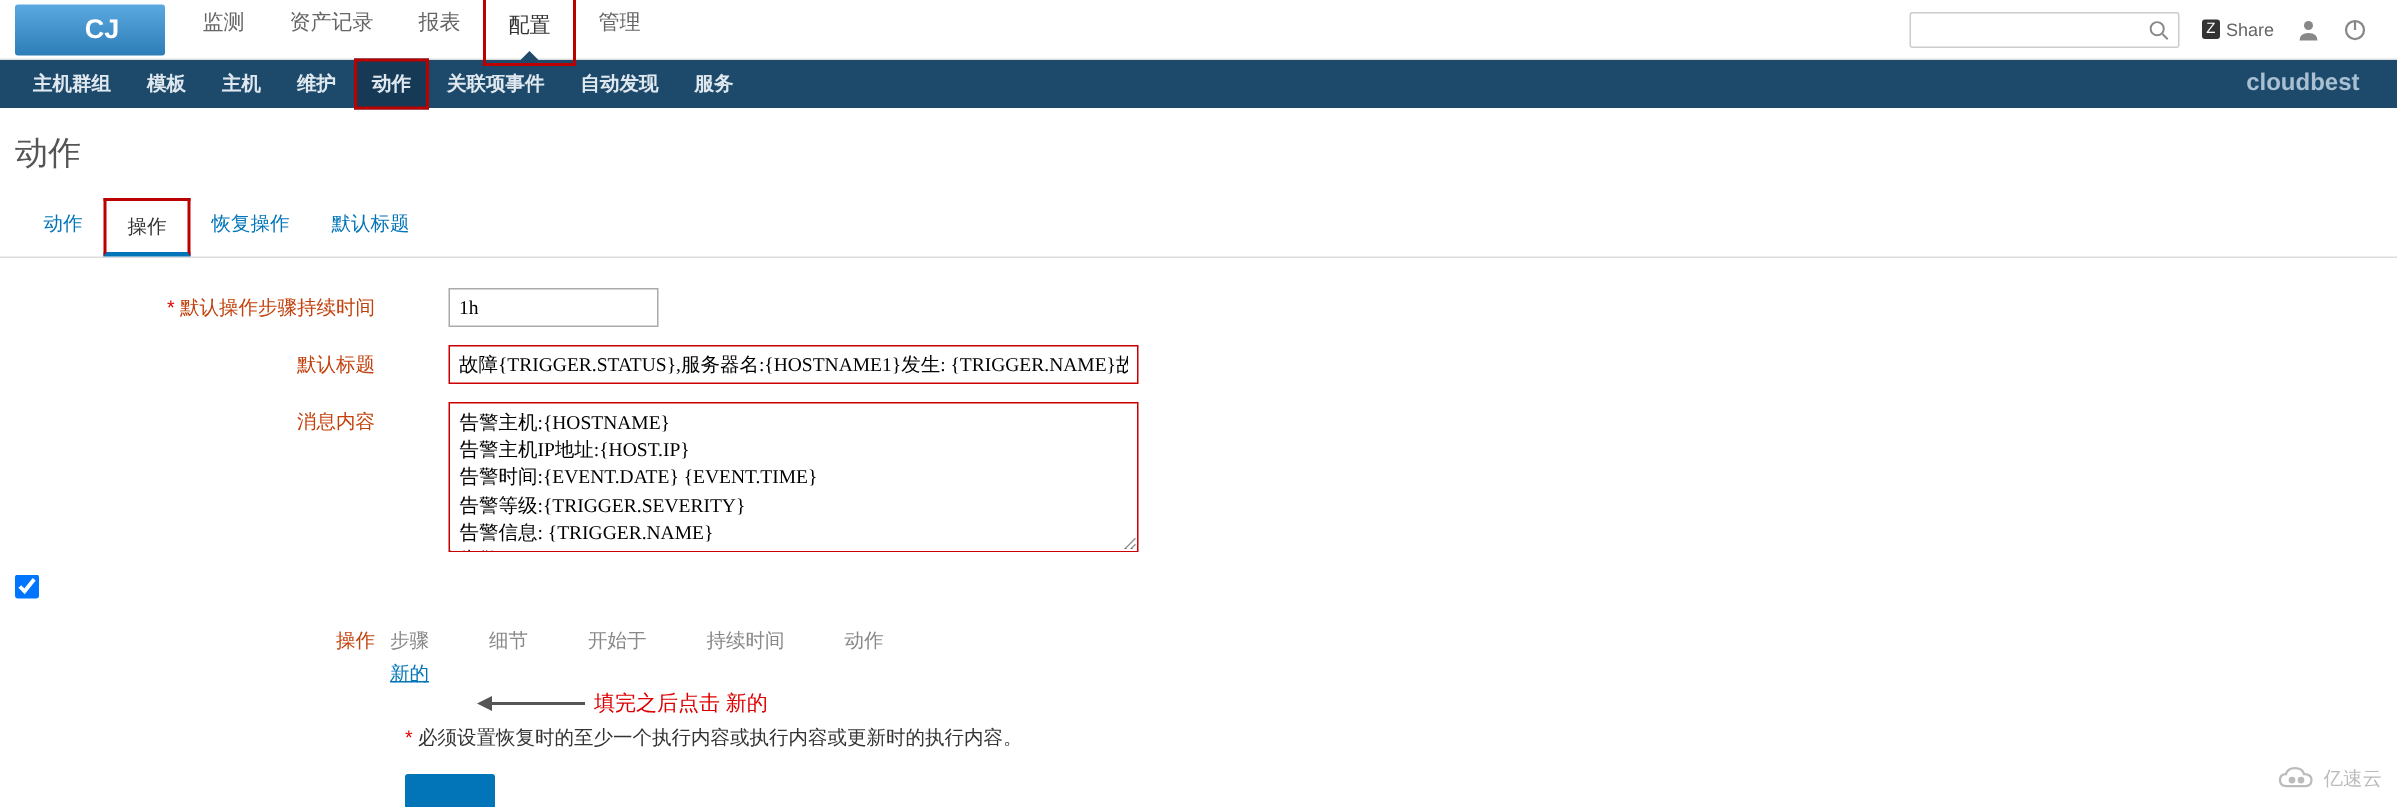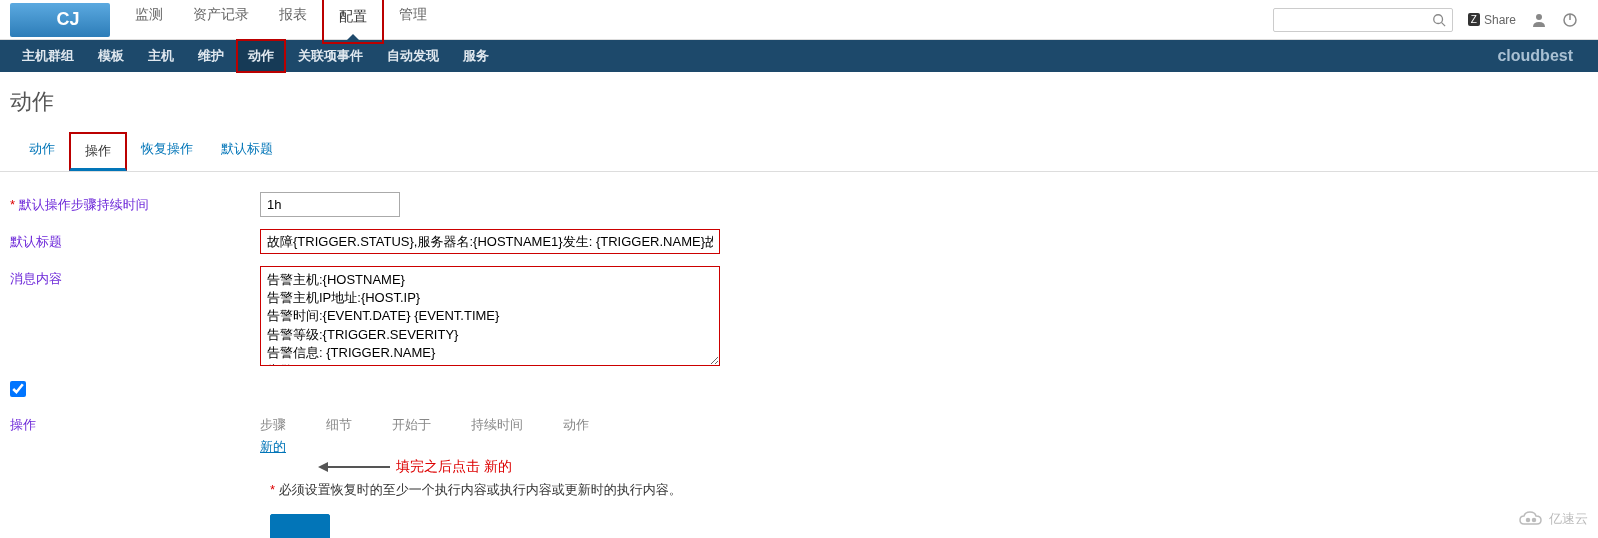--- a/index.html
+++ b/index.html
@@ -24,24 +24,24 @@
 .sub-right { margin-left: auto; color: #a9c0d3; font-size: 16px; padding-right: 15px; }
 
 .page-title { font-size: 22px; color: #555; padding: 15px 10px; }
 
 .tab-bar { display: flex; border-bottom: 1px solid #ddd; padding-left: 15px; }
 .tab { padding: 8px 14px; color: #0275b8; cursor: pointer; font-size: 13px; }
 .tab.selected { border: 2px solid #b00; color: #333; border-bottom: 3px solid #0275b8; }
 
 .form { padding: 20px 10px; }
 .form-row { display: flex; align-items: flex-start; margin-bottom: 12px; }
-.form-label { width: 250px; text-align: left; padding-right: 10px; color: #6d28d9; padding-top: 4px; }
+.form-label { width: 250px; text-align: right; padding-right: 10px; color: #c2410c; padding-top: 4px; }
 .required::before { content: '* '; color: #d00; }
 .form-field { flex: 0 0 auto; }
-input.text, textarea.text { border: 1px solid #aaa; padding: 4px 6px; font-family: Liberation Sans, sans-serif; font-size: 13px; }
+input.text, textarea.text { border: 1px solid #aaa; padding: 4px 6px; font-family: Liberation Serif, serif; font-size: 13px; margin-left: 39px; }
 input.text.w140 { width: 140px; }
 input.text.w460 { width: 460px; }
 .redbox { border: 1px solid #c00 !important; }
 textarea.text { width: 460px; height: 100px; resize: both; line-height: 1.4; }
 .checkbox { width: 16px; height: 16px; }
 
 .ops-table { border-collapse: collapse; }
 .ops-table th { text-align: center; color: #888; font-weight: normal; padding: 4px 40px 4px 0; font-size: 13px; }
 .new-link { color: #0275b8; text-decoration: underline; cursor: pointer; font-size: 13px; }
 

